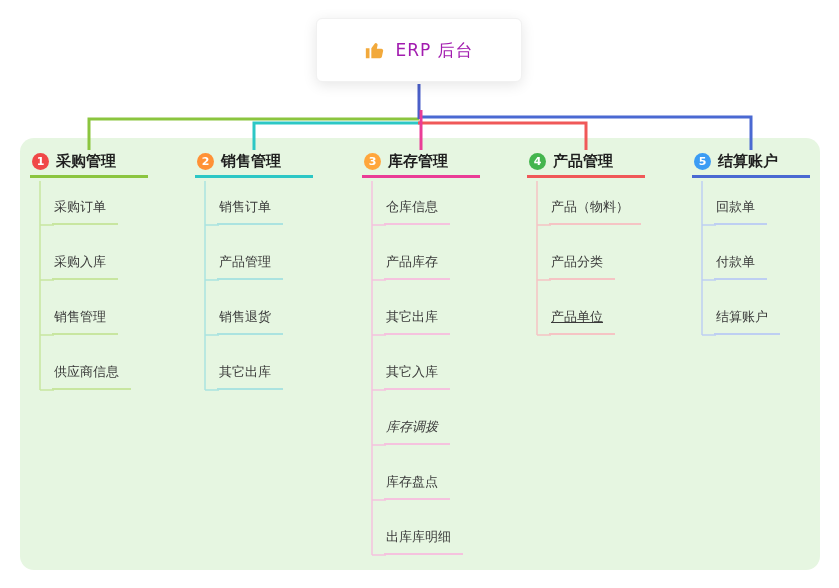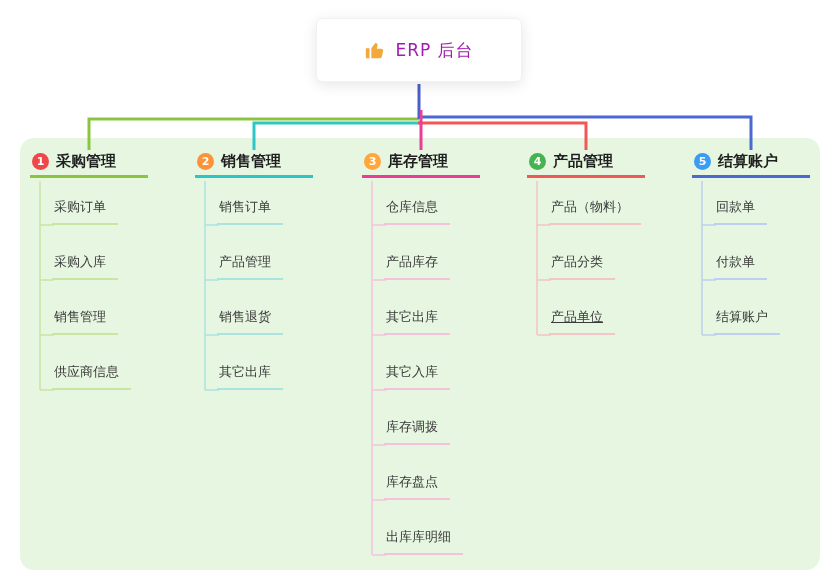--- a/index.html
+++ b/index.html
@@ -192,21 +192,21 @@
     <div class="child">
       <span class="child-label" style="border-bottom-color: rgb(245, 194, 222);">产品库存</span>
     </div>
     <div class="child">
       <span class="child-label" style="border-bottom-color: rgb(245, 194, 222);">其它出库</span>
     </div>
     <div class="child">
       <span class="child-label" style="border-bottom-color: rgb(245, 194, 222);">其它入库</span>
     </div>
     <div class="child">
-      <span class="child-label" style="border-bottom-color: rgb(245, 194, 222);">库存调拨</span>
+      <span class="child-label" style="border-bottom-color: rgb(245, 194, 222); font-style: italic;">库存调拨</span>
     </div>
     <div class="child">
       <span class="child-label" style="border-bottom-color: rgb(245, 194, 222);">库存盘点</span>
     </div>
     <div class="child">
       <span class="child-label" style="border-bottom-color: rgb(245, 194, 222);">出库库明细</span>
     </div>
   </div>
 
   <div class="branch-header branch-pos-3" style="border-bottom-color: rgb(240, 88, 88);">

